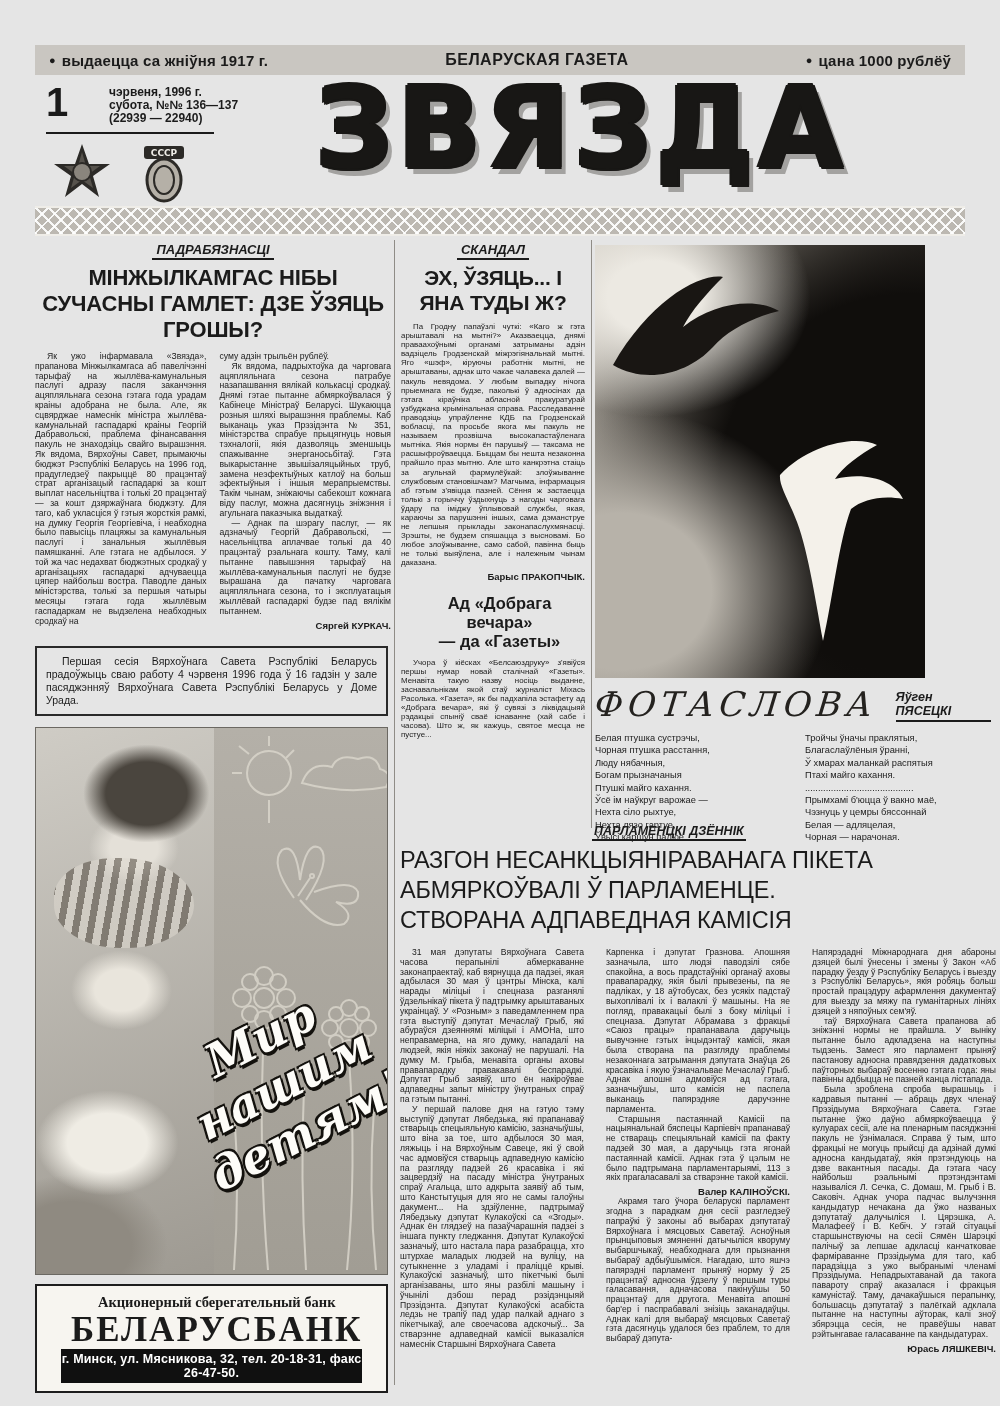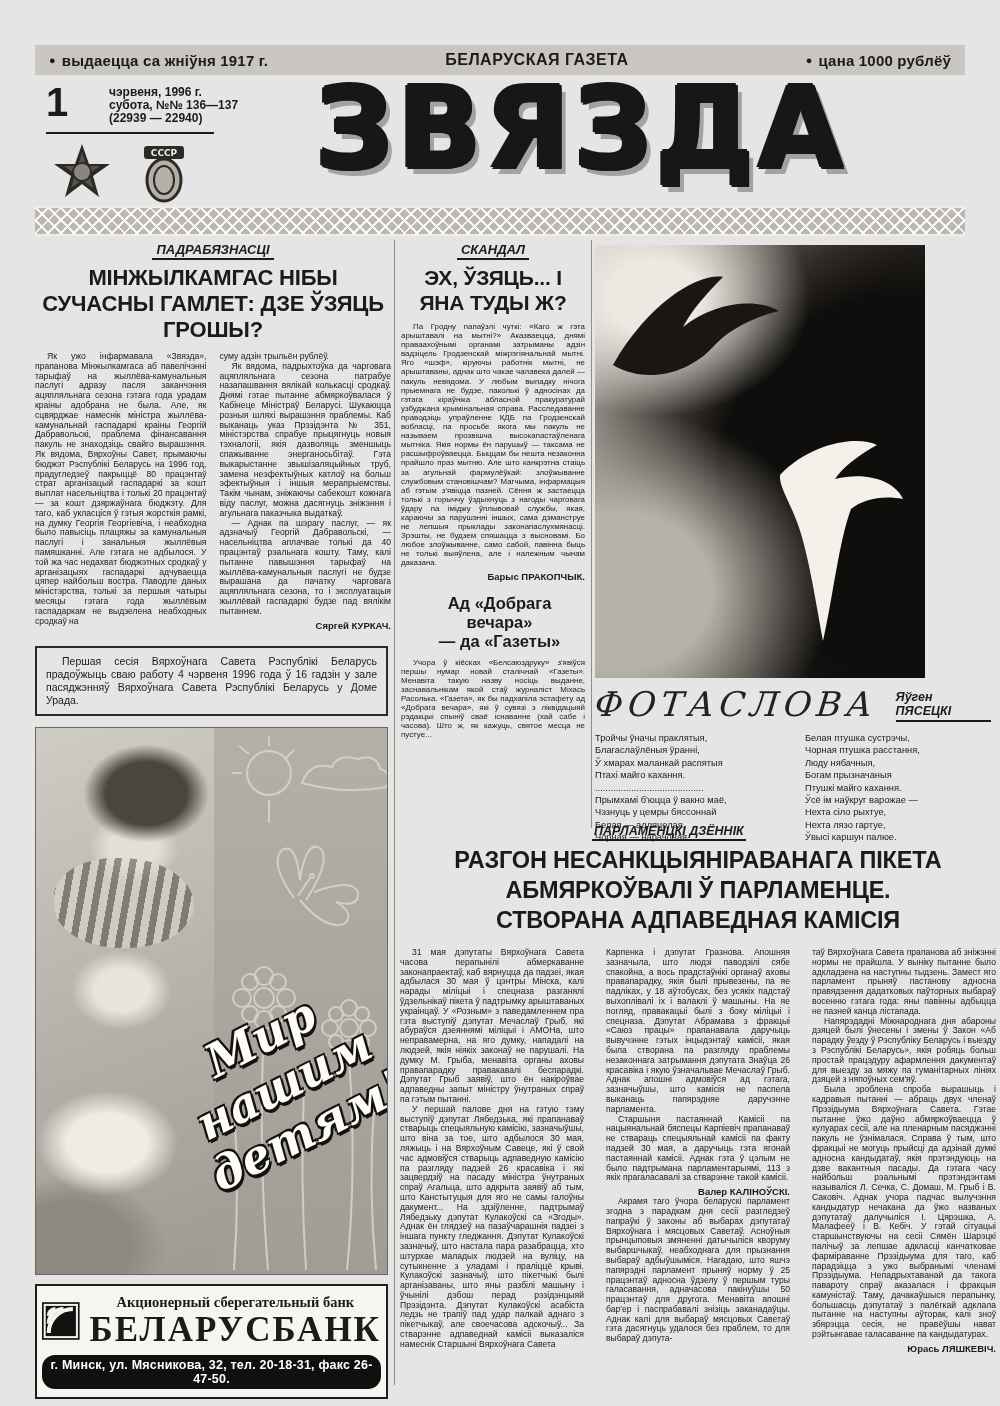--- a/index.html
+++ b/index.html
@@ -71,27 +71,27 @@
     background:repeating-linear-gradient(100deg,#50483e 0 7px,#ddd8cf 7px 15px);opacity:.55;}
   .poster .panel{position:relative;flex:1;background:linear-gradient(180deg,#b4b0a8,#a19d94);}
   .poster .panel svg{position:absolute;inset:0;}
   .poster .slogan{position:absolute;left:108px;top:278px;width:280px;transform:rotate(-27deg);
     font-family:"DejaVu Serif",serif;font-style:italic;font-weight:bold;font-size:46px;line-height:52px;
     color:#fdfcf8;text-align:center;white-space:pre-line;
     text-shadow:-2px -2px 0 #14120e,2px -2px 0 #14120e,-2px 2px 0 #14120e,2px 2px 0 #14120e,0 4px 0 #14120e;}
 
   
   .bank{position:absolute;left:35px;top:1284px;width:353px;border:2px solid #1d1d1d;background:#f7f5f0;
-    box-sizing:border-box;padding:7px 5px 8px;}
+    box-sizing:border-box;padding:7px 24px 8px;}
   .bank .row{display:flex;align-items:center;gap:10px;}
   .bank .texts{flex:1;text-align:center;font-family:"Liberation Serif",serif;}
   .bank .b-line1{font-weight:bold;font-size:14.5px;}
   .bank .b-name{font-weight:bold;font-size:35px;letter-spacing:2px;line-height:38px;}
-  .bank .b-addr{margin-top:6px;background:#101010;color:#fff;font-weight:bold;font-size:12.5px;
-    text-align:center;padding:3px 0;letter-spacing:.2px;border-radius:13px;}
+  .bank .b-addr{background:#101010;color:#fff;font-weight:bold;font-size:12.5px;
+    text-align:center;padding:3px 0;letter-spacing:.2px;}
 
   
   .mid-col{position:absolute;left:401px;top:242px;width:184px;}
   .mid-col .headline{font-size:21px;line-height:25px;margin-top:8px;}
   .mid-col .bodytext{margin-top:7px;}
   .mid-col .bodytext p{font-size:7.9px;line-height:9.1px;}
   .gz-headline{font-weight:bold;font-size:16.5px;line-height:19px;text-align:center;margin-top:12px;white-space:pre-line;margin-left:13px;}
   .gz-body{margin-top:5px;}
 
   
@@ -108,22 +108,22 @@
   .fs-title{font-family:"DejaVu Serif",serif;font-style:italic;font-size:34px;line-height:36px;
     letter-spacing:5px;color:#24221f;transform:skewX(-6deg);}
   .fs-byline{font-weight:bold;font-style:italic;font-size:12.5px;border-bottom:2px solid #1b1b1b;padding-bottom:2px;}
   .poemcols{display:flex;gap:24px;margin-top:10px;}
   .poem{flex:1;}
   .poem p{margin:0;font-size:9.3px;line-height:12.4px;}
 
   
   .parl-kicker{position:absolute;left:592px;top:824px;font-style:italic;font-weight:bold;font-size:12.5px;}
   .parl-kicker span{border-bottom:2px solid #1b1b1b;padding:0 2px 1px;}
-  .parl-headline{position:absolute;left:400px;top:845px;width:596px;font-weight:bold;font-size:23.5px;
-    line-height:30px;text-align:center;white-space:pre-line;letter-spacing:-.2px;}
+  .parl-headline{position:absolute;left:400px;top:845px;width:596px;font-weight:normal;font-size:23.5px;
+    line-height:30px;white-space:pre-line;letter-spacing:-.2px;}
   .parl-cols{position:absolute;left:400px;top:948px;width:596px;display:flex;gap:22px;max-height:452px;overflow:hidden;}
   .parl-cols .col{flex:1;}
 </style>
 </head>
 <body>
 
 <div class="page">
 
   <div class="topbar">
     <span class="seg"><span class="bullet">●</span><span>выдаецца са жніўня 1917 г.</span></span>
@@ -272,41 +272,41 @@
     </svg>
   </div>
 
   <div class="fotoslova">
     <div class="fs-head">
       <span class="fs-title">ФОТАСЛОВА</span>
       <span class="fs-byline">Яўген ПЯСЕЦКІ</span>
     </div>
     <div class="poemcols">
       <div class="poem">
+          <p>Белая птушка сустрэчы,</p>
+          <p>Чорная птушка расстання,</p>
+          <p>Люду нябачныя,</p>
+          <p>Богам прызначаныя</p>
+          <p>Птушкі майго кахання.</p>
+          <p>Ўсё ім наўкруг варожае —</p>
+          <p>Нехта сіло рыхтуе,</p>
+          <p>Нехта лязо гартуе,</p>
+          <p>Ўвысі каршун палюе.</p>
+        </div>
+      <div class="poem">
           <p>Тройчы ўначы праклятыя,</p>
           <p>Благаслаўлёныя ўранні,</p>
           <p>Ў хмарах маланкай распятыя</p>
           <p>Птахі майго кахання.</p>
           <p>..........................................</p>
           <p>Прымхамі б'юцца ў вакно маё,</p>
           <p>Чэзнуць у цемры бяссоннай</p>
           <p>Белая — адляцелая,</p>
           <p>Чорная — нарачоная.</p>
         </div>
-      <div class="poem">
-          <p>Белая птушка сустрэчы,</p>
-          <p>Чорная птушка расстання,</p>
-          <p>Люду нябачныя,</p>
-          <p>Богам прызначаныя</p>
-          <p>Птушкі майго кахання.</p>
-          <p>Ўсё ім наўкруг варожае —</p>
-          <p>Нехта сіло рыхтуе,</p>
-          <p>Нехта лязо гартуе,</p>
-          <p>Ўвысі каршун палюе.</p>
-        </div>
     </div>
   </div>
 
   <div class="parl-kicker"><span>ПАРЛАМЕНЦКІ ДЗЁННІК</span></div>
   <div class="parl-headline">РАЗГОН НЕСАНКЦЫЯНІРАВАНАГА ПІКЕТА
 АБМЯРКОЎВАЛІ Ў ПАРЛАМЕНЦЕ.
 СТВОРАНА АДПАВЕДНАЯ КАМІСІЯ</div>
   <div class="parl-cols">
     <div class="col bodytext">
         <p>31 мая дэпутаты Вярхоўнага Савета часова перапынілі абмеркаванне законапраектаў, каб вярнуцца да падзеі, якая адбылася 30 мая ў цэнтры Мінска, калі нарады міліцыі і спецназа разганялі ўдзельнікаў пікета ў падтрымку арыштаваных украінцаў. У «Розным» з паведамленнем пра гэта выступіў дэпутат Мечаслаў Грыб, які абураўся дзеяннямі міліцыі і АМОНа, што неправамерна, на яго думку, нападалі на людзей, якія ніякіх законаў не парушалі. На думку М. Грыба, менавіта органы аховы правапарадку правакавалі беспарадкі. Дэпутат Грыб заявіў, што ён накіроўвае адпаведны запыт міністру ўнутраных спраў па гэтым пытанні.</p>
@@ -317,21 +317,21 @@
           <p>Карпенка і дэпутат Гразнова. Апошняя зазначыла, што людзі паводзілі сябе спакойна, а вось прадстаўнікі органаў аховы правапарадку, якія былі прывезены, па яе падліках, у 18 аўтобусах, без усякіх падстаў выхоплівалі іх і валаклі ў машыны. На яе погляд, правакацыі былі з боку міліцыі і спецназа. Дэпутат Абрамава з фракцыі «Саюз працы» прапанавала даручыць вывучэнне гэтых інцыдэнтаў камісіі, якая была створана па разгляду праблемы незаконнага затрымання дэпутата Знаўца 26 красавіка і якую ўзначальвае Мечаслаў Грыб. Аднак апошні адмовіўся ад гэтага, зазначыўшы, што камісія не паспела выканаць папярэдняе даручэнне парламента.</p>
           <p>Старшыня пастаяннай Камісіі па нацыянальнай бяспецы Карпіевіч прапанаваў не ствараць спецыяльнай камісіі па факту падзей 30 мая, а даручыць гэта ягонай пастаяннай камісіі. Аднак гэта ў цэлым не было падтрымана парламентарыямі, 113 з якіх прагаласавалі за стварэнне такой камісіі.</p>
         </div>
       <div class="byline">Валер КАЛІНОЎСКІ.</div>
       <div class="bodytext">
           <p>Акрамя таго ўчора беларускі парламент згодна з парадкам дня сесіі разгледзеў папраўкі ў законы аб выбарах дэпутатаў Вярхоўнага і мясцовых Саветаў. Асноўныя прынцыповыя змяненні датычыліся кворуму выбаршчыкаў, неабходнага для прызнання выбараў адбыўшыміся. Нагадаю, што яшчэ папярэдні парламент прыняў норму ў 25 працэнтаў адносна ўдзелу ў першым туры галасавання, адначасова пакінуўшы 50 працэнтаў для другога. Менавіта апошні бар'ер і паспрабавалі знізіць заканадаўцы. Аднак калі для выбараў мясцовых Саветаў гэта дасягнуць удалося без праблем, то для выбараў дэпута-</p>
         </div>
     </div>
     <div class="col">
       <div class="bodytext no-first-indent">
+          <p>Напярэдадні Міжнароднага дня абароны дзяцей былі ўнесены і змены ў Закон «Аб парадку ўезду ў Рэспубліку Беларусь і выезду з Рэспублікі Беларусь», якія робяць больш простай працэдуру афармлення дакументаў для выезду за мяжу па гуманітарных лініях дзяцей з няпоўных сем'яў.</p>
           <p>таў Вярхоўнага Савета прапанова аб зніжэнні нормы не прайшла. У выніку пытанне было адкладзена на наступны тыдзень. Замест яго парламент прыняў пастанову адносна правядзення дадатковых паўторных выбараў восенню гэтага года: яны павінны адбыцца не пазней канца лістапада.</p>
-          <p>Напярэдадні Міжнароднага дня абароны дзяцей былі ўнесены і змены ў Закон «Аб парадку ўезду ў Рэспубліку Беларусь і выезду з Рэспублікі Беларусь», якія робяць больш простай працэдуру афармлення дакументаў для выезду за мяжу па гуманітарных лініях дзяцей з няпоўных сем'яў.</p>
           <p>Была зроблена спроба вырашыць і кадравыя пытанні — абраць двух членаў Прэзідыума Вярхоўнага Савета. Гэтае пытанне ўжо даўно абмяркоўваецца ў кулуарах сесіі, але на пленарным пасяджэнні пакуль не ўзнімалася. Справа ў тым, што фракцыі не могуць прыйсці да адзінай думкі адносна кандыдатаў, якія прэтэндуюць на дзве вакантныя пасады. Да гэтага часу найбольш рэальнымі прэтэндэнтамі называліся Л. Сечка, С. Домаш, М. Грыб і В. Саковіч. Аднак учора падчас вылучэння кандыдатур нечакана да ўжо названых дэпутатаў далучыліся І. Цярэшка, А. Малафееў і В. Кебіч. У гэтай сітуацыі старшынствуючы на сесіі Сямён Шарэцкі палічыў за лепшае адкласці канчатковае фарміраванне Прэзідыума для таго, каб парадзіцца з ужо выбранымі членамі Прэзідыума. Непадрыхтаванай да такога павароту спраў аказалася і фракцыя камуністаў. Таму, дачакаўшыся перапынку, большасць дэпутатаў з палёгкай адклала пытанне на наступны аўторак, калі зноў збярэцца сесія, не правёўшы нават рэйтынгавае галасаванне па кандыдатурах.</p>
         </div>
       <div class="byline">Юрась ЛЯШКЕВІЧ.</div>
     </div>
   </div>
 
 </div>
 
 </body></html>

